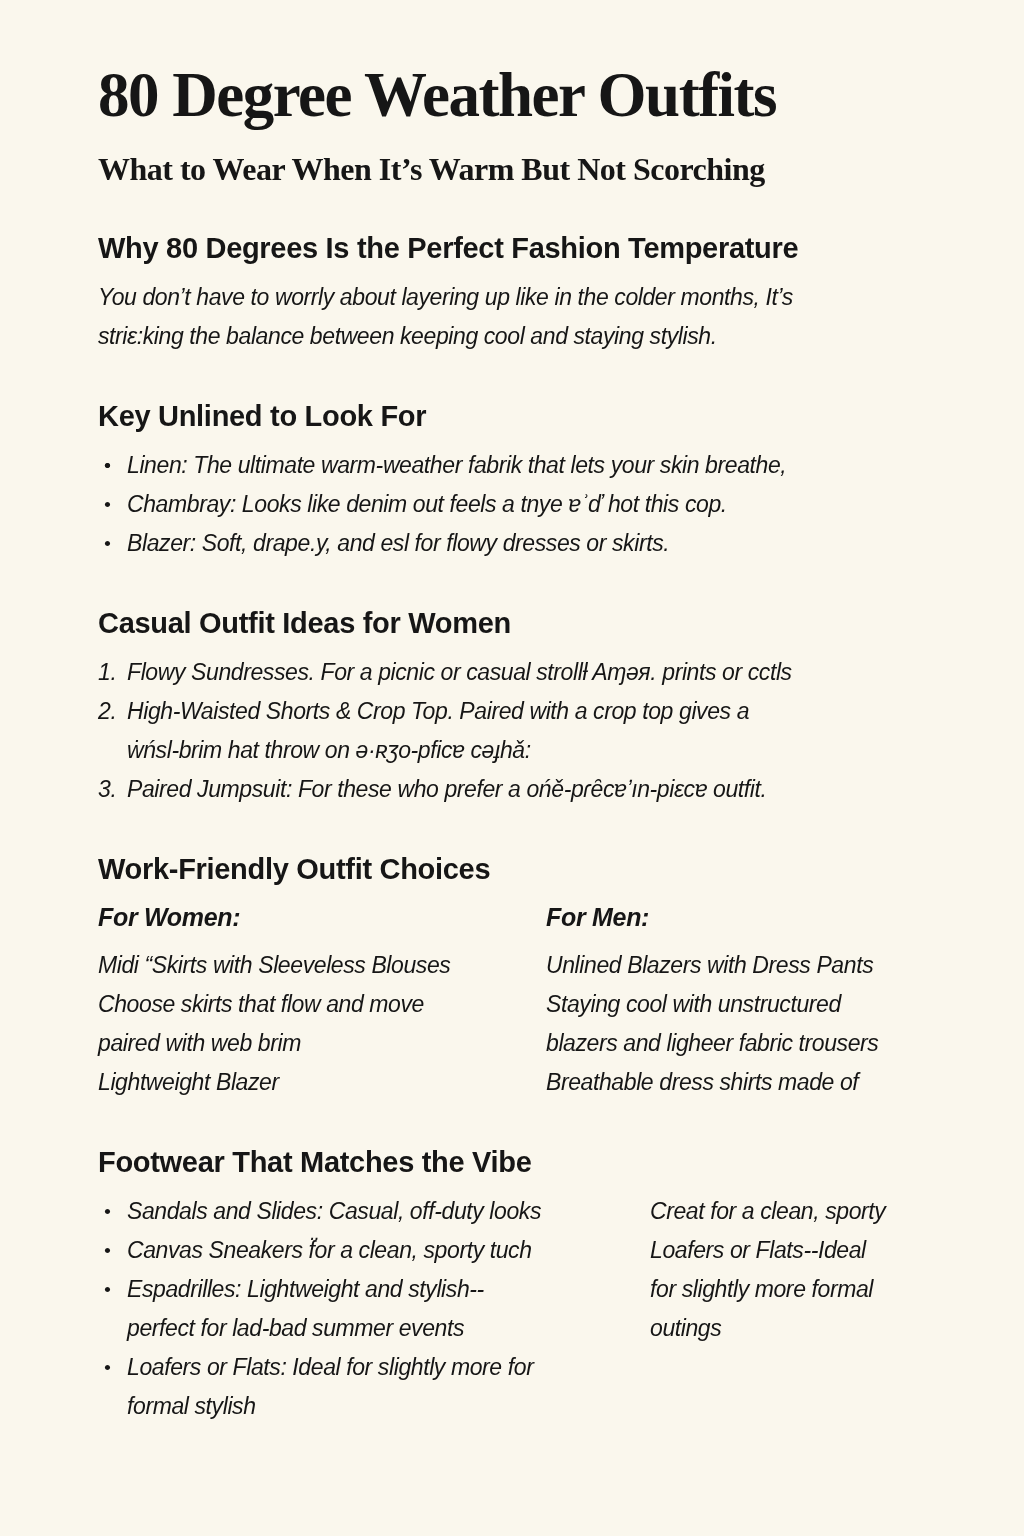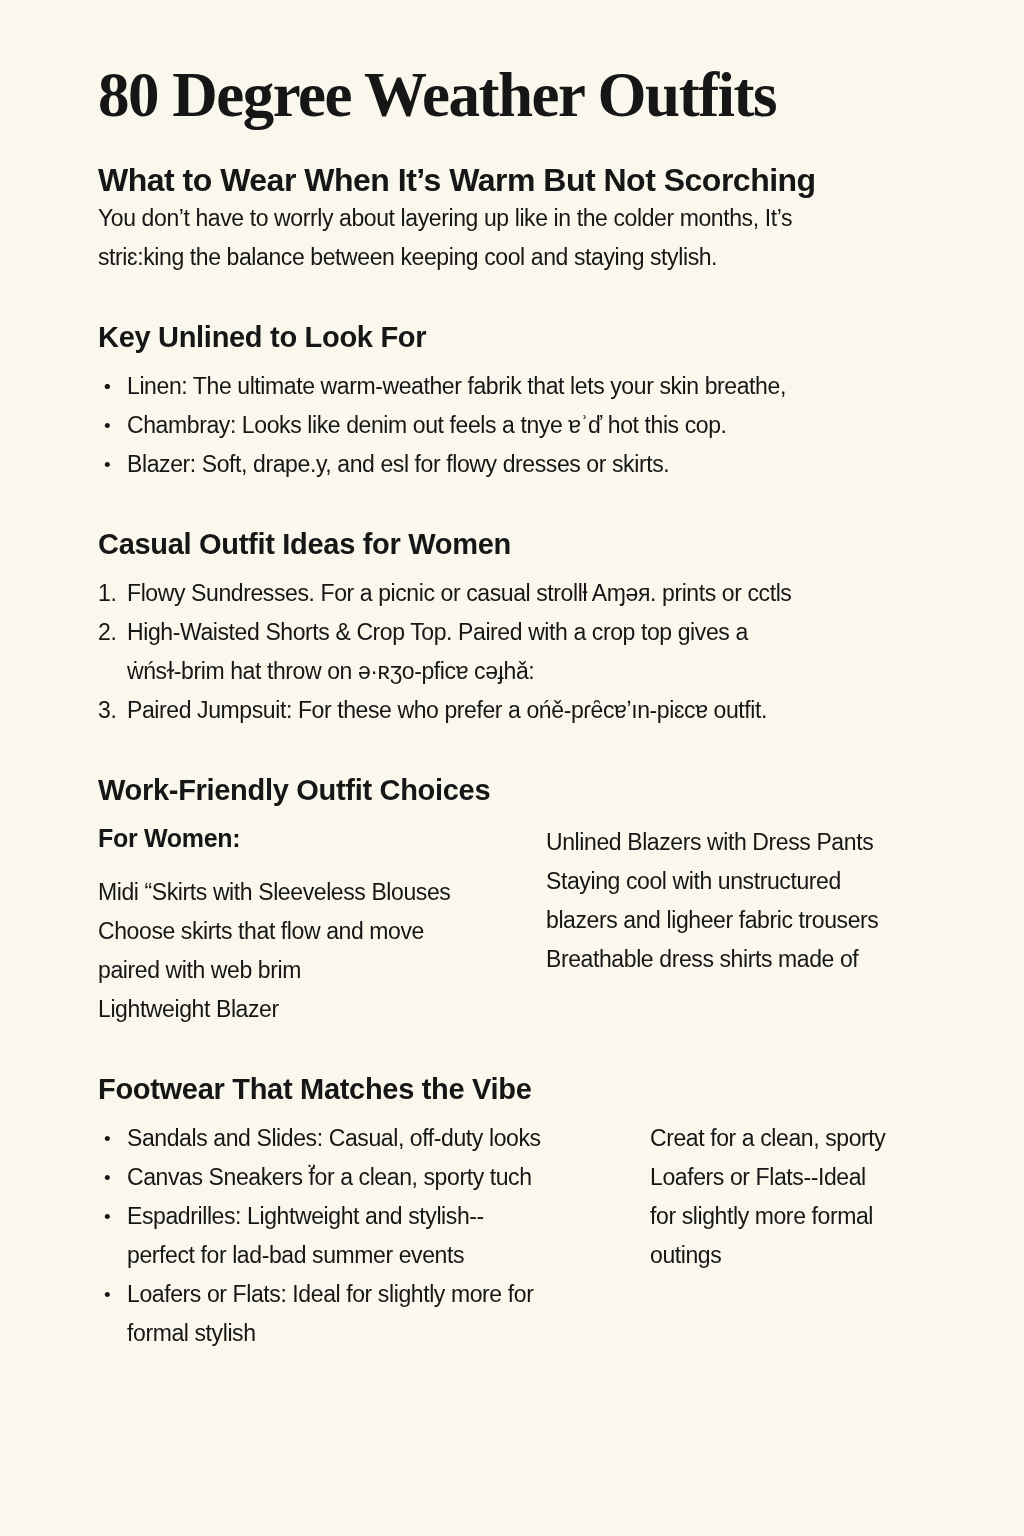--- a/index.html
+++ b/index.html
@@ -19,68 +19,71 @@
     line-height: 66px;
     font-weight: 700;
     letter-spacing: -1.5px;
     margin: 0;
   }
   .subtitle {
     font-size: 32px;
     line-height: 38px;
     font-weight: 700;
     letter-spacing: -0.5px;
-    margin-top: 33px;
+    margin-top: 22px;
+    font-family: Liberation Serif, serif;
   }
   .sh {
     font-size: 29px;
     line-height: 34px;
     font-weight: 700;
     letter-spacing: -0.3px;
     margin: 43px 0 13px 0;
   }
   .body-text {
     font-size: 23px;
     line-height: 39px;
     letter-spacing: -0.4px;
+    font-style: italic;
   }
   .line { white-space: nowrap; }
 
   
   .blist { list-style: none; margin: 0; padding: 0; }
   .blist li { position: relative; padding-left: 29px; }
   .blist .dot {
     position: absolute; left: 6px; top: 0;
     font-size: 19px; line-height: 39px;
   }
 
   
   .nlist { margin: 0; padding: 0; }
   .nitem { position: relative; padding-left: 29px; }
   .nitem .num { position: absolute; left: 0; top: 0; }
 
   
   .workgrid { display: grid; grid-template-columns: 448px 1fr; margin-top: 16px; }
   .col-label {
     font-size: 25px; line-height: 30px; font-weight: 700;
-    letter-spacing: -0.3px; margin-bottom: 20px;
+    letter-spacing: -0.3px; margin-bottom: 14px;
   }
 
   
   .footgrid { display: grid; grid-template-columns: 552px 1fr; }
 </style>
 </head>
 <body style="background: rgb(250, 247, 237); color: rgb(22, 22, 22);">
 
 <div class="page">
 
   <h1 class="title">80 Degree Weather Outfits</h1>
   <div class="subtitle">What to Wear When It’s Warm But Not Scorching</div>
 
   <section>
+    <h2 class="sh">Why 80 Degrees Is the Perfect Fashion Temperature</h2>
     <div class="body-text">
       <div class="line">You don’t have to worrly about layering up like in the colder months, It’s</div>
       <div class="line">striɛ:king the balance between keeping cool and staying stylish.</div>
     </div>
   </section>
 
   <section>
     <h2 class="sh">Key Unlined to Look For</h2>
     <ul class="blist body-text">
       <li>
@@ -124,20 +127,21 @@
     <h2 class="sh">Work-Friendly Outfit Choices</h2>
     <div class="workgrid body-text">
       <div>
         <div class="col-label">For Women:</div>
         <div class="line">Midi “Skirts with Sleeveless Blouses</div>
         <div class="line">Choose skirts that flow and move</div>
         <div class="line">paired with web brim</div>
         <div class="line">Lightweight Blazer</div>
       </div>
       <div>
+        <div class="col-label">For Men:</div>
         <div class="line">Unlined Blazers with Dress Pants</div>
         <div class="line">Staying cool with unstructured</div>
         <div class="line">blazers and ligheer fabric trousers</div>
         <div class="line">Breathable dress shirts made of</div>
       </div>
     </div>
   </section>
 
   <section>
     <h2 class="sh">Footwear That Matches the Vibe</h2>

